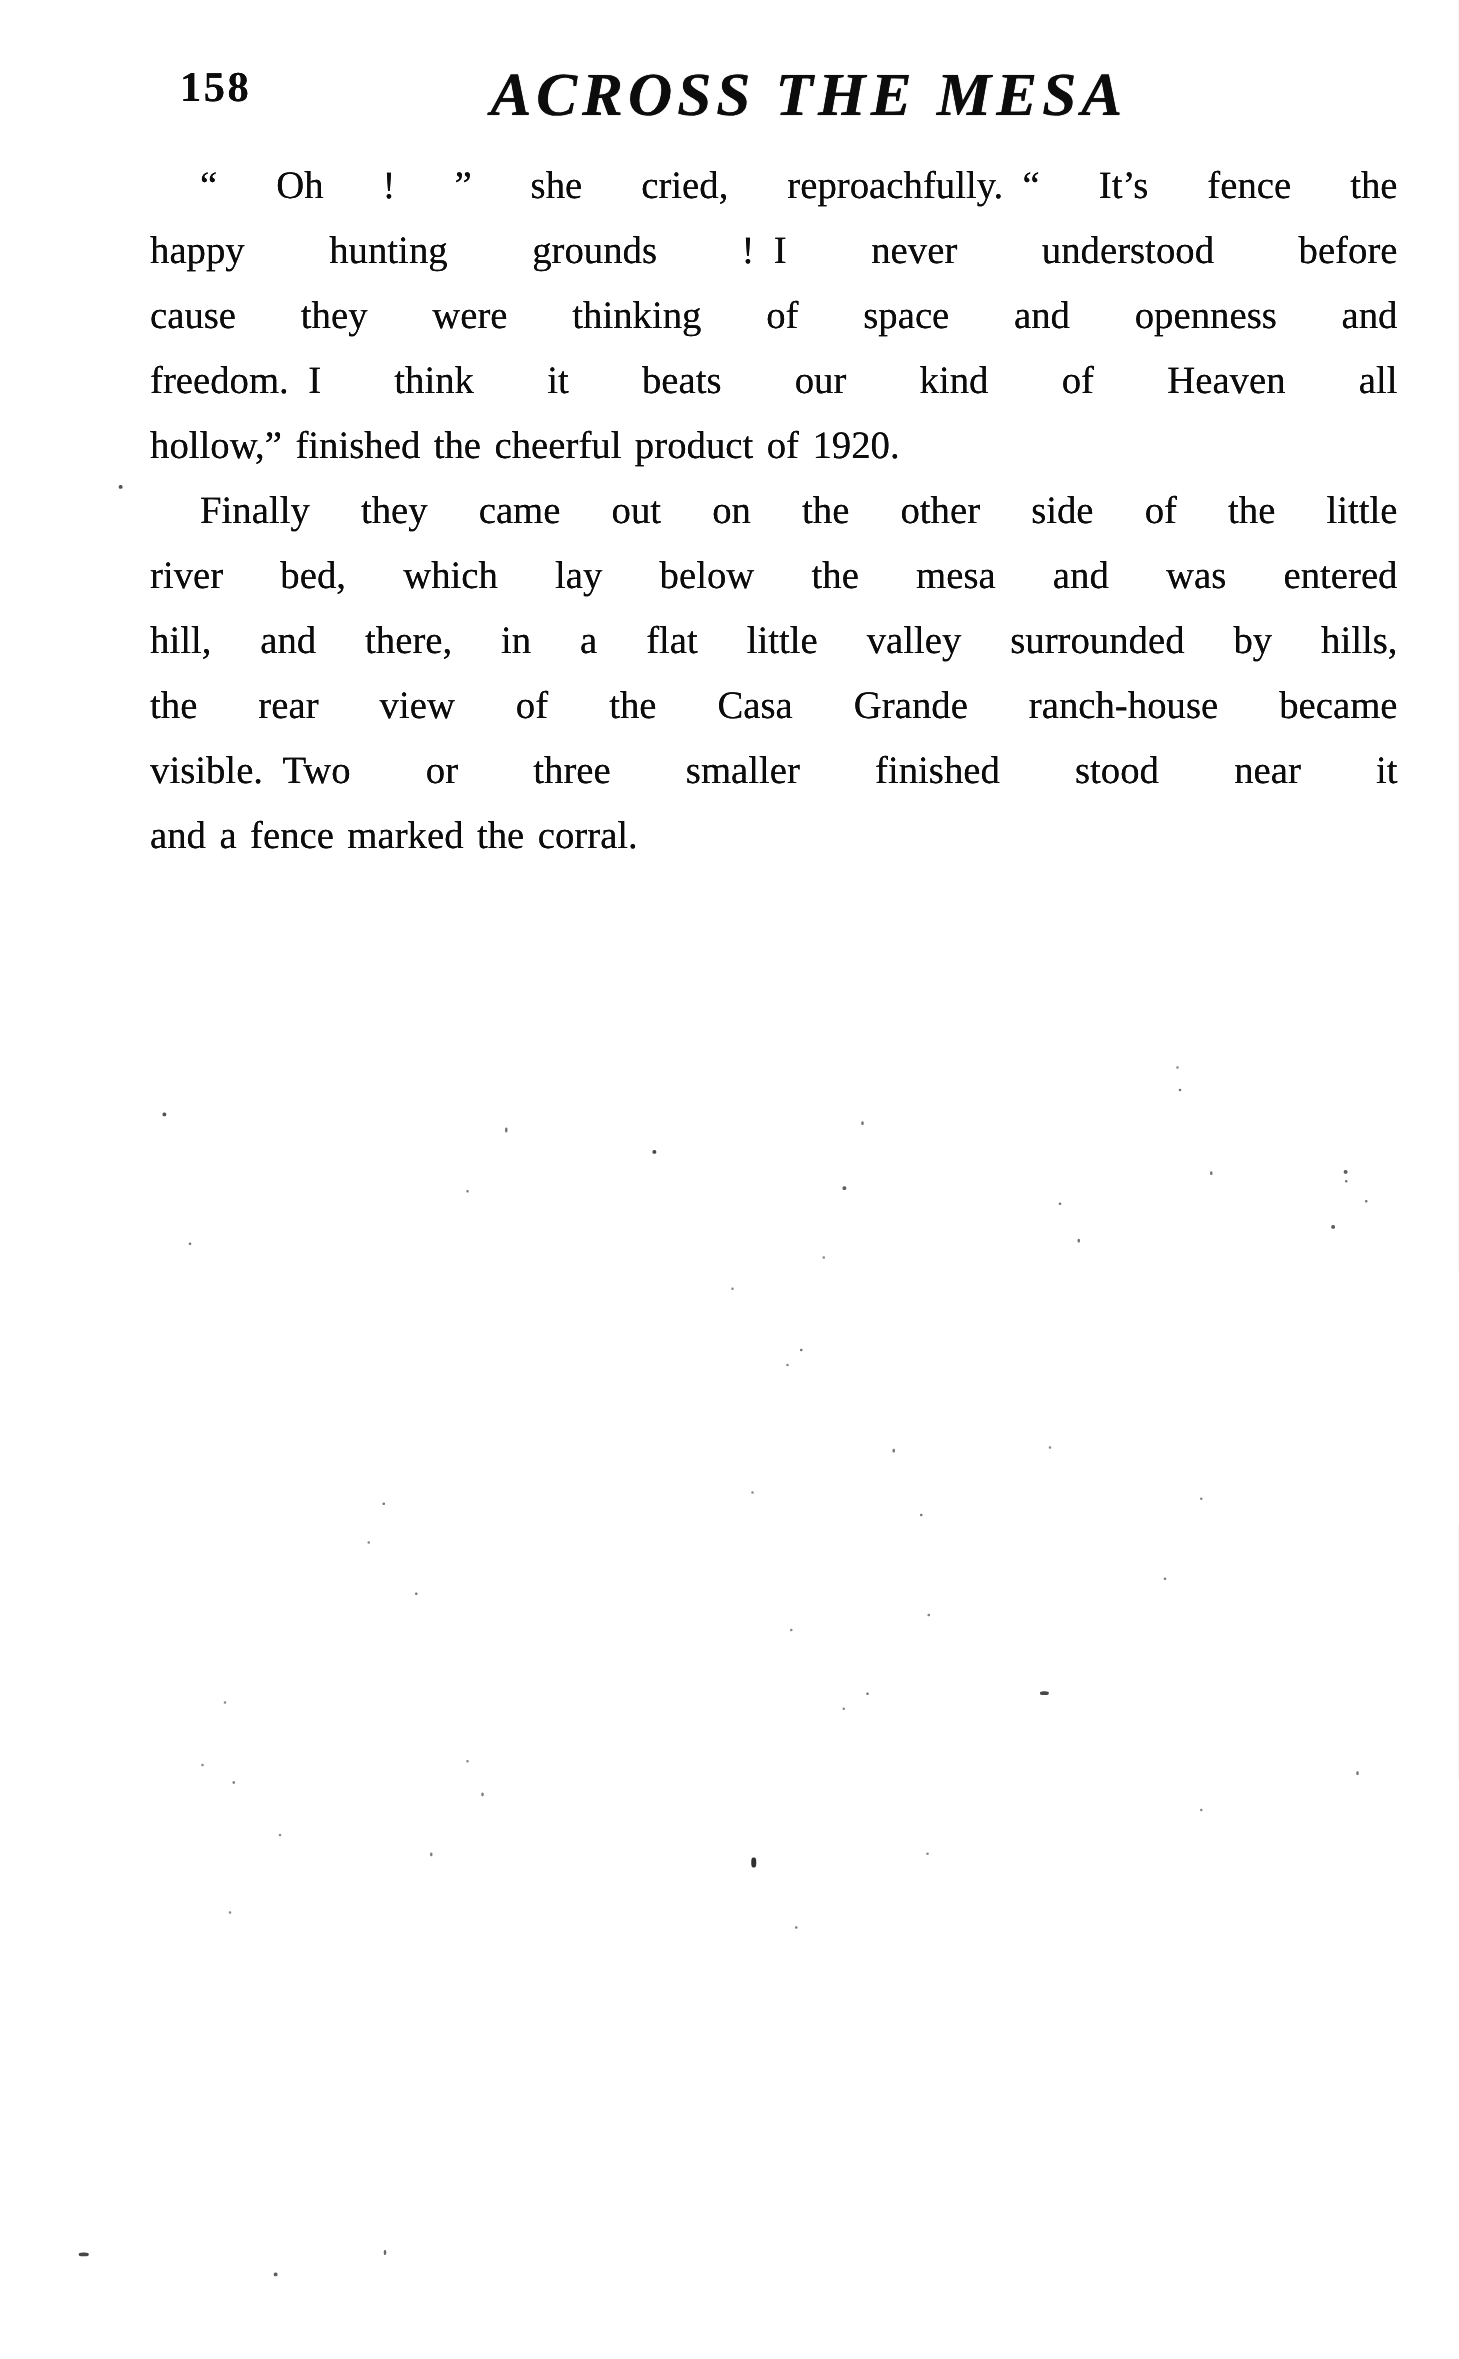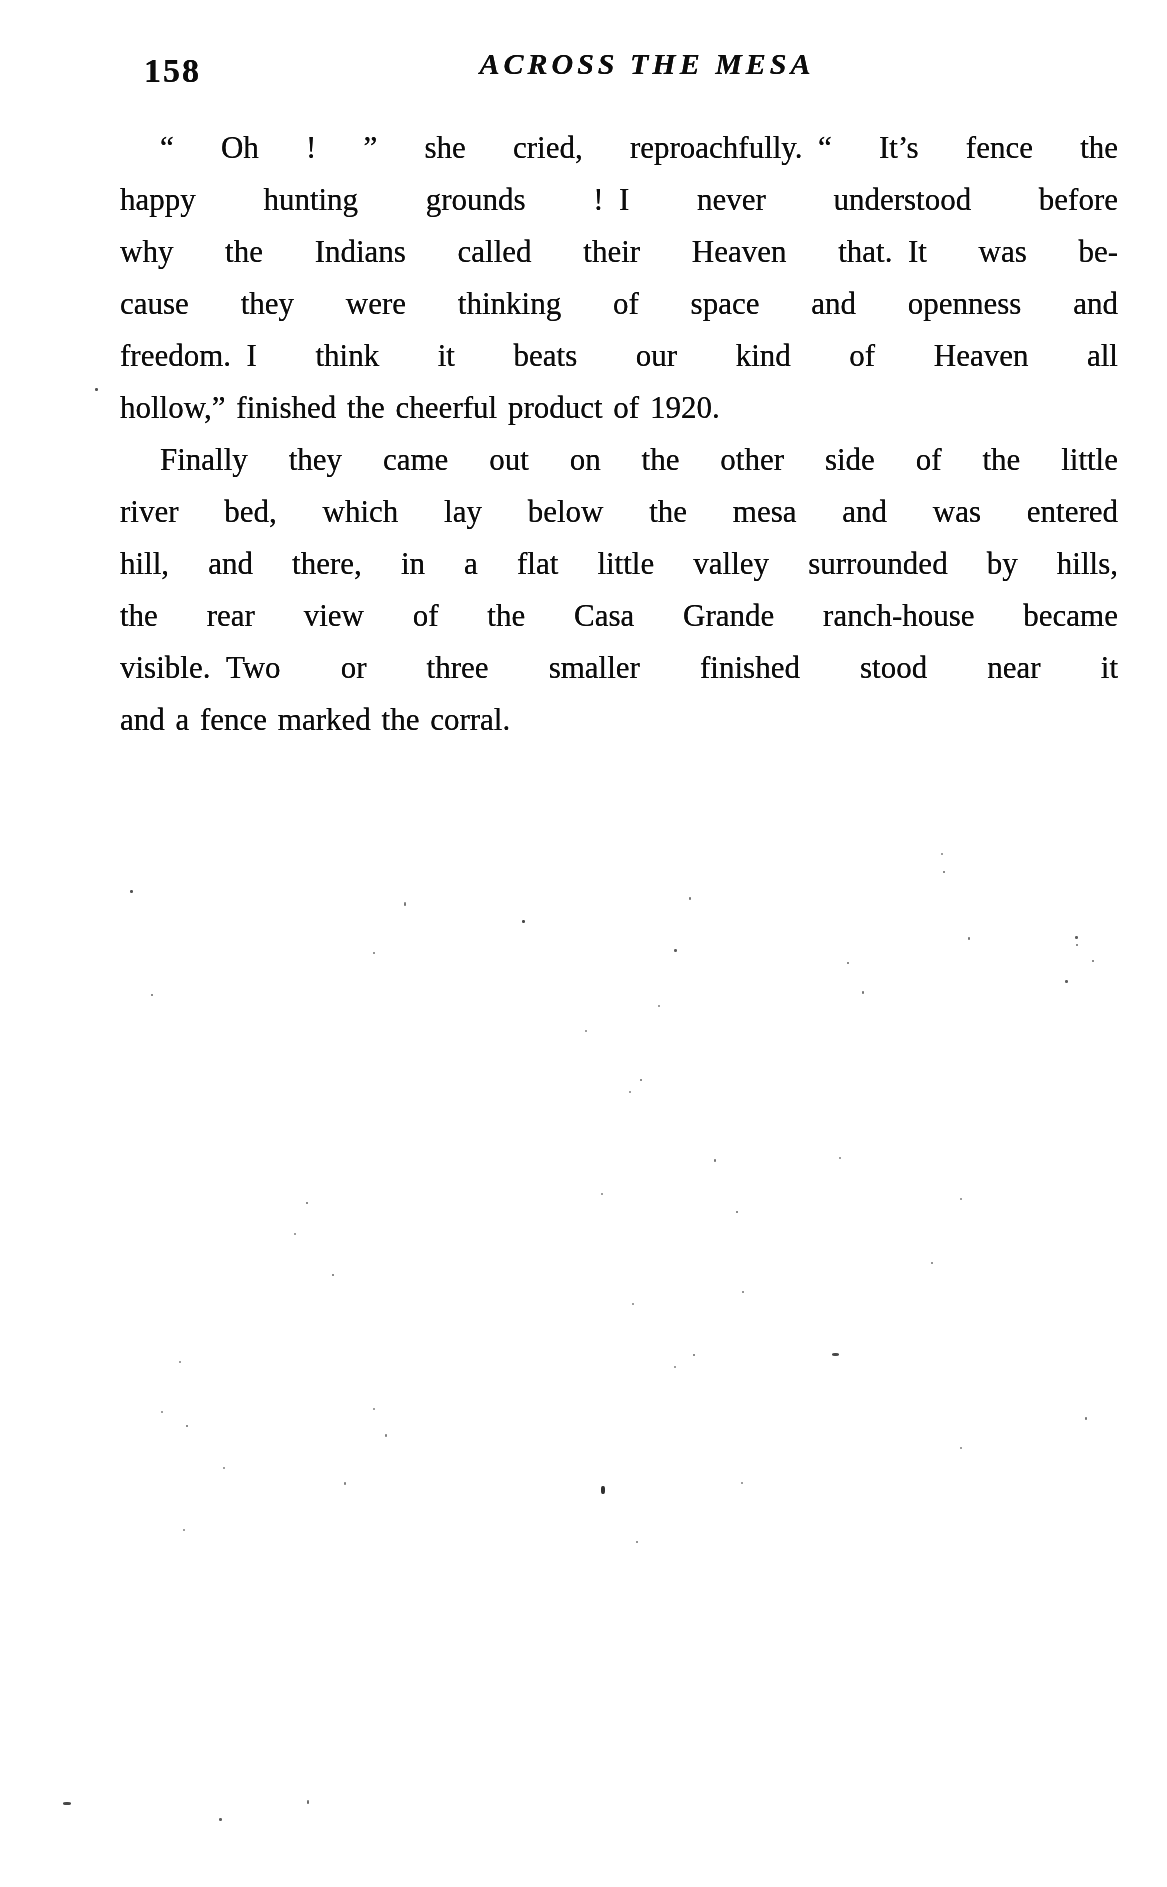--- a/index.html
+++ b/index.html
@@ -32,21 +32,21 @@
     font-weight: 700;
     letter-spacing: 2px;
     text-shadow: 0 0 0.5px currentColor;
   }
   .title {
     position: absolute;
     left: 120px;
     top: 47px;
     width: 998px;
     text-align: center;
-    font-size: 30px;
+    font-size: 49px;
     font-style: italic;
     font-weight: 700;
     letter-spacing: 4px;
     text-shadow: 0 0 0.6px currentColor;
   }
   .bodytext {
     position: absolute;
     left: 120px;
     top: 122px;
     width: 998px;
@@ -73,21 +73,20 @@
 
 <div class="page">
   <div class="header">
     <span class="pagenum">158</span>
     <div class="title">ACROSS THE MESA</div>
   </div>
   <div class="bodytext">
     <div class="para">
         <div class="tline indent">“ Oh ! ” she cried, reproachfully. “ It’s fence the</div>
         <div class="tline">happy hunting grounds ! I never understood before</div>
-        <div class="tline">why the Indians called their Heaven that. It was be-</div>
         <div class="tline">cause they were thinking of space and openness and</div>
         <div class="tline">freedom. I think it beats our kind of Heaven all</div>
         <div class="tline para-end">hollow,” finished the cheerful product of 1920.</div>
       </div>
     <div class="para">
         <div class="tline indent">Finally they came out on the other side of the little</div>
         <div class="tline">river bed, which lay below the mesa and was entered</div>
         <div class="tline">hill, and there, in a flat little valley surrounded by hills,</div>
         <div class="tline">the rear view of the Casa Grande ranch-house became</div>
         <div class="tline">visible. Two or three smaller finished stood near it</div>

